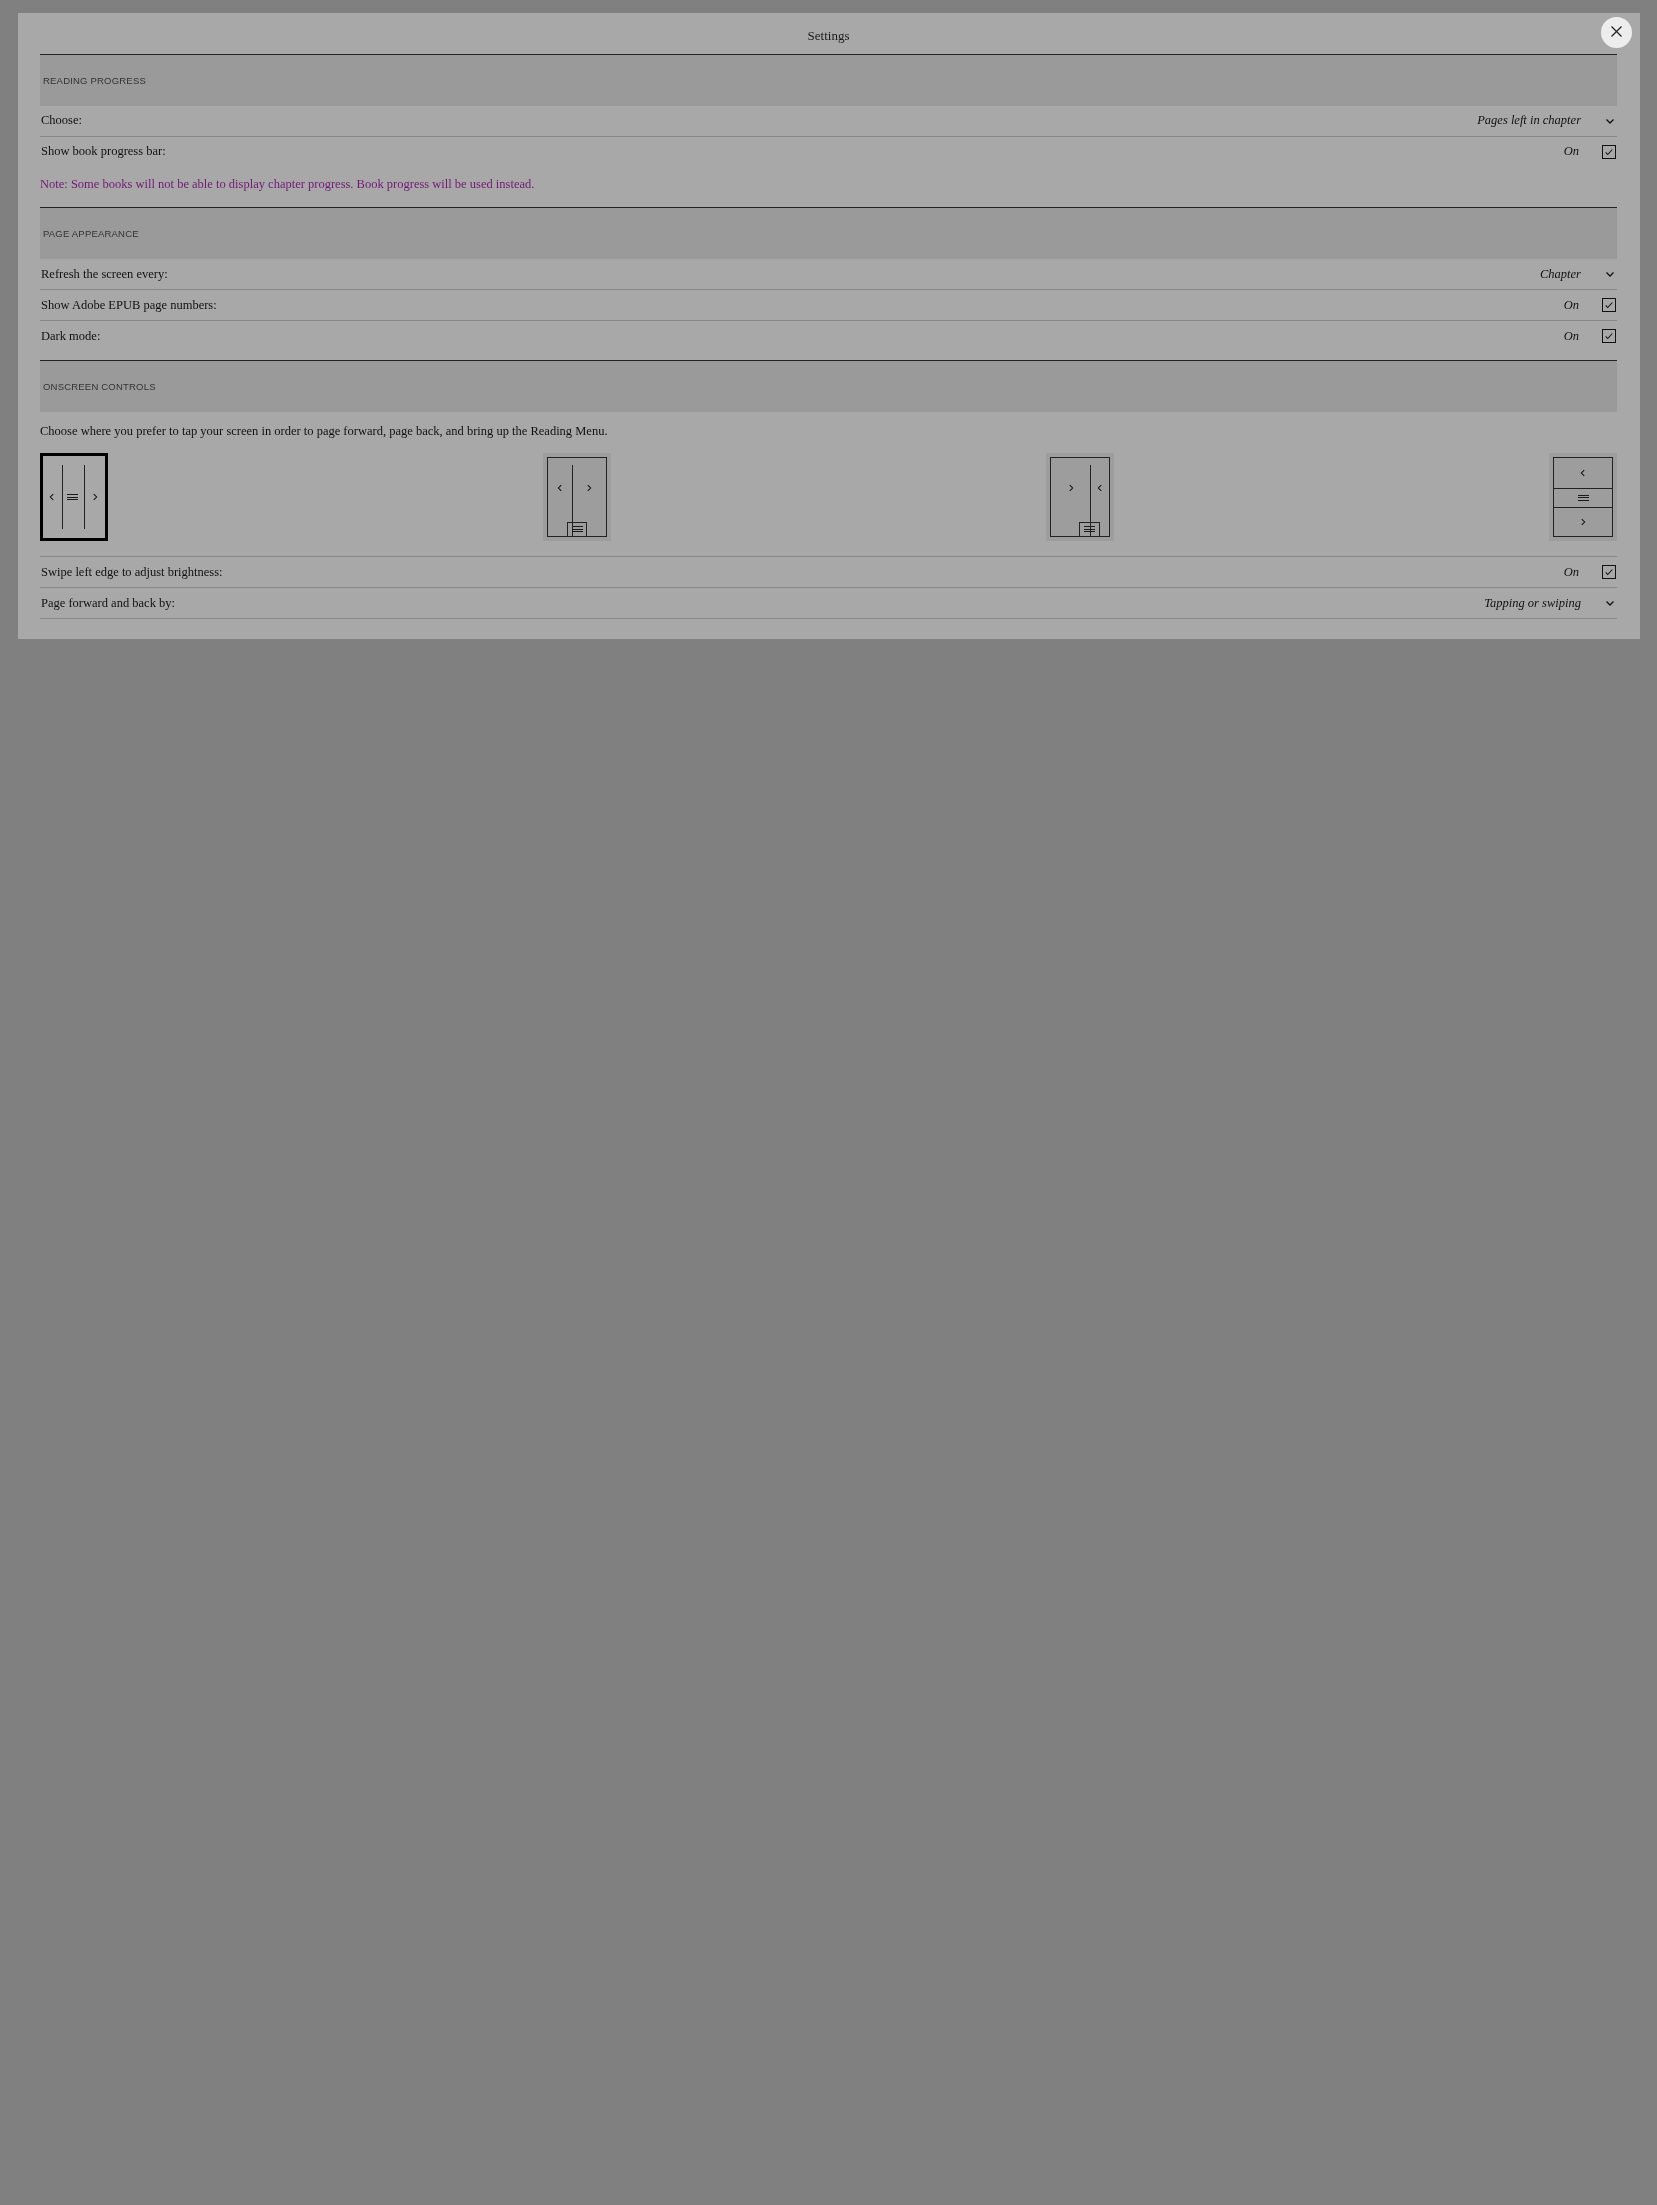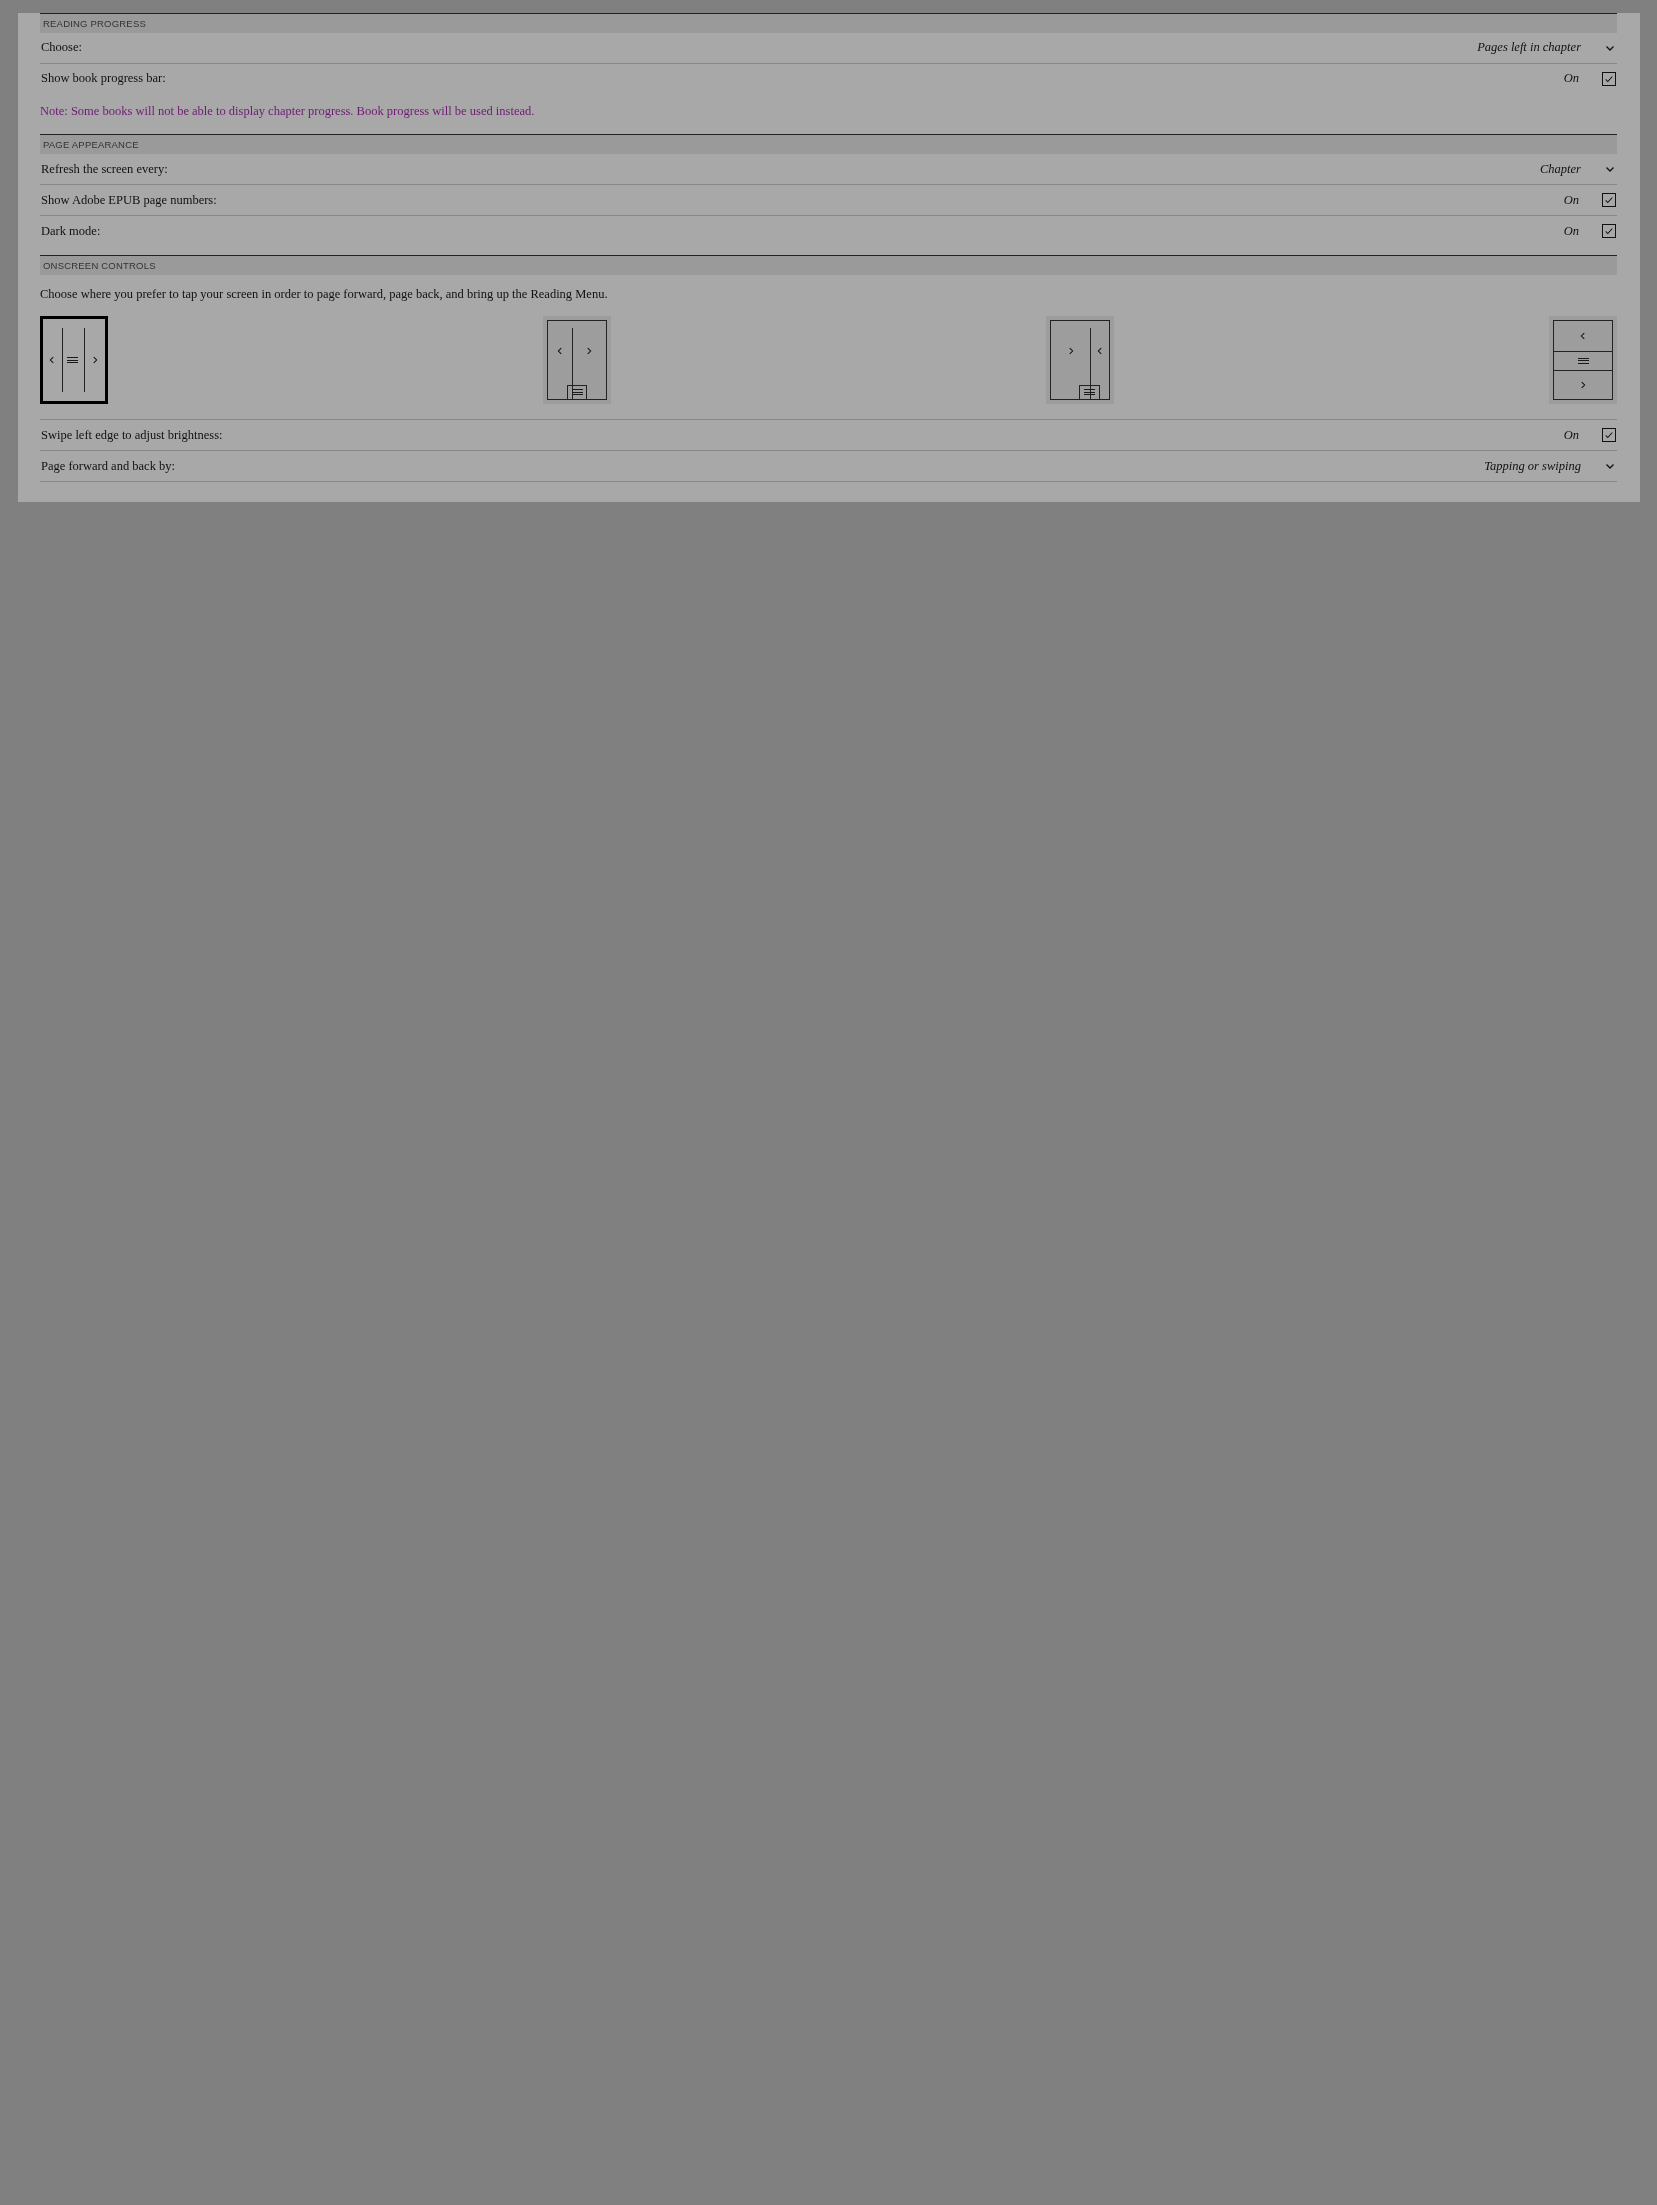--- a/index.html
+++ b/index.html
@@ -49,21 +49,21 @@
   }
   .page-title {
     font-size: 22px;
     font-weight: normal;
     color: #111;
     margin: 12.5px 0 15px 0;
   }
   .section-header {
     background: #9a9a9a;
     border-top: 1px solid #222;
-    padding: 4px 3px;
+    padding: 20px 3px;
     font-family: -apple-system, Arial, Helvetica, sans-serif;
     font-size: 9.5px;
     letter-spacing: 0.2px;
     color: #333;
   }
   .row {
     display: flex;
     align-items: center;
     justify-content: space-between;
     border-bottom: 0.5px solid #878787;
@@ -190,20 +190,31 @@
     justify-content:center;
   }
   .bottom-box .menu-lines { position: static; }
 </style>
 </head>
 <body>
 
 <div class="outer-frame">
   <div class="panel">
 
+    <div class="top-bar">
+      <span class="top-bar-title">Settings</span>
+      <div class="close-btn">
+        <span>
+          <svg viewBox="0 0 24 24" fill="none" stroke="#222" stroke-width="2">
+              <line x1="4" y1="4" x2="20" y2="20"></line>
+              <line x1="20" y1="4" x2="4" y2="20"></line>
+            </svg>
+        </span>
+      </div>
+    </div>
 
     <div class="content">
 
       <div class="section-header">READING PROGRESS</div>
 
       <div class="row">
         <span class="row-label">Choose:</span>
         <div class="row-right">
           <span class="row-value">Pages left in chapter</span>
           <span class="chevron">

